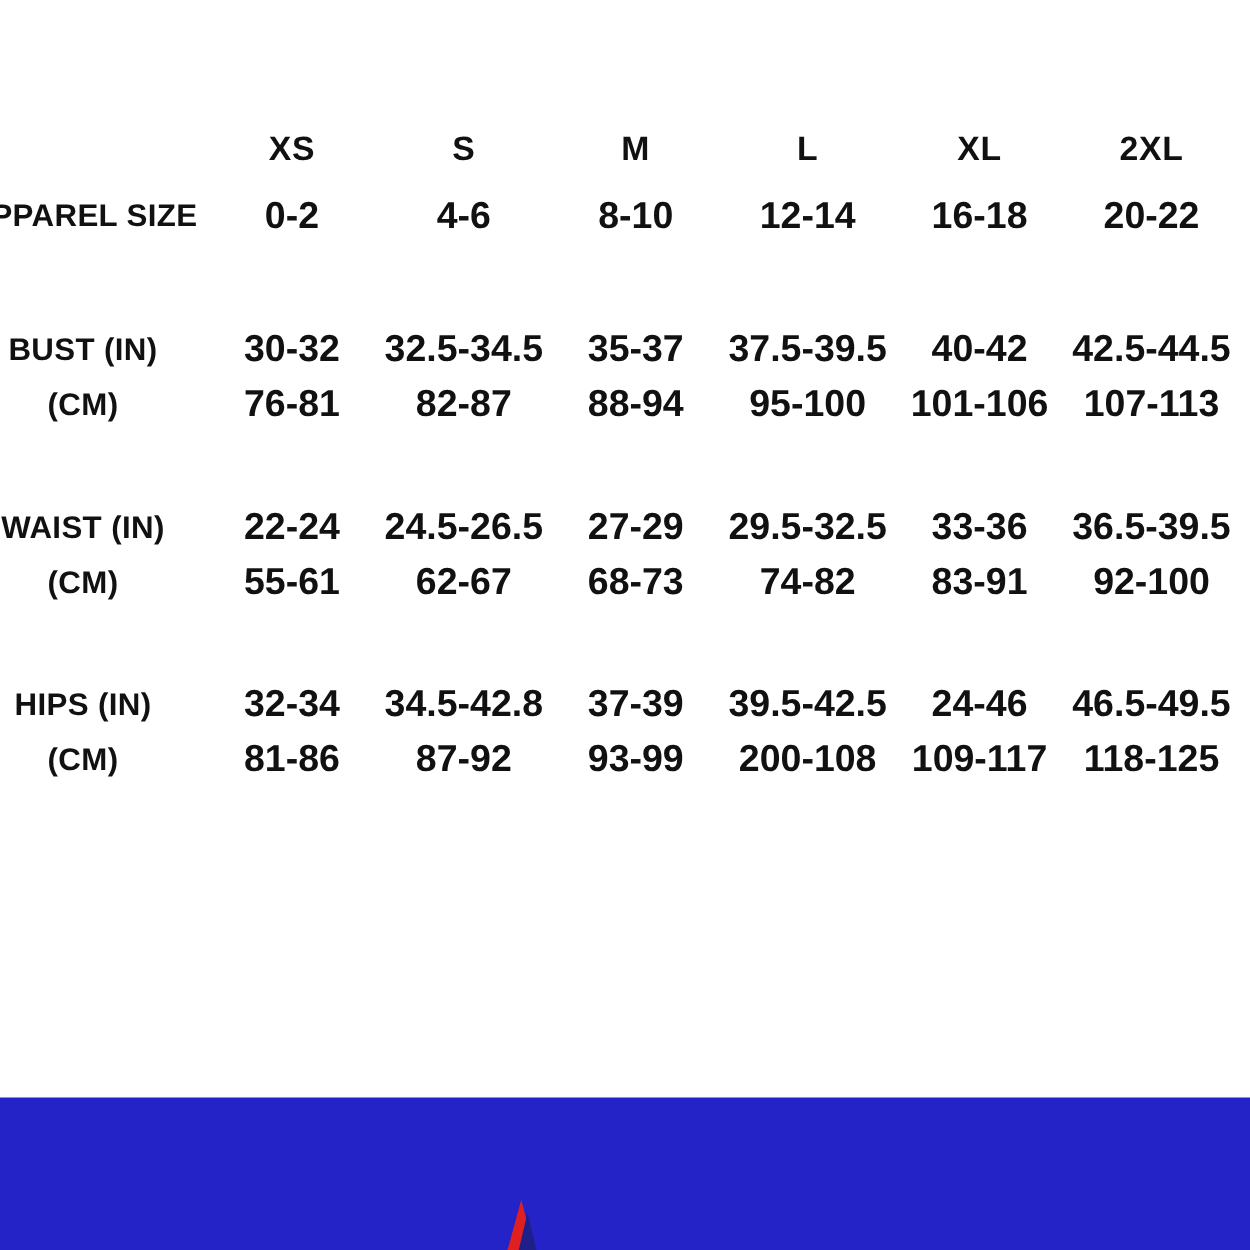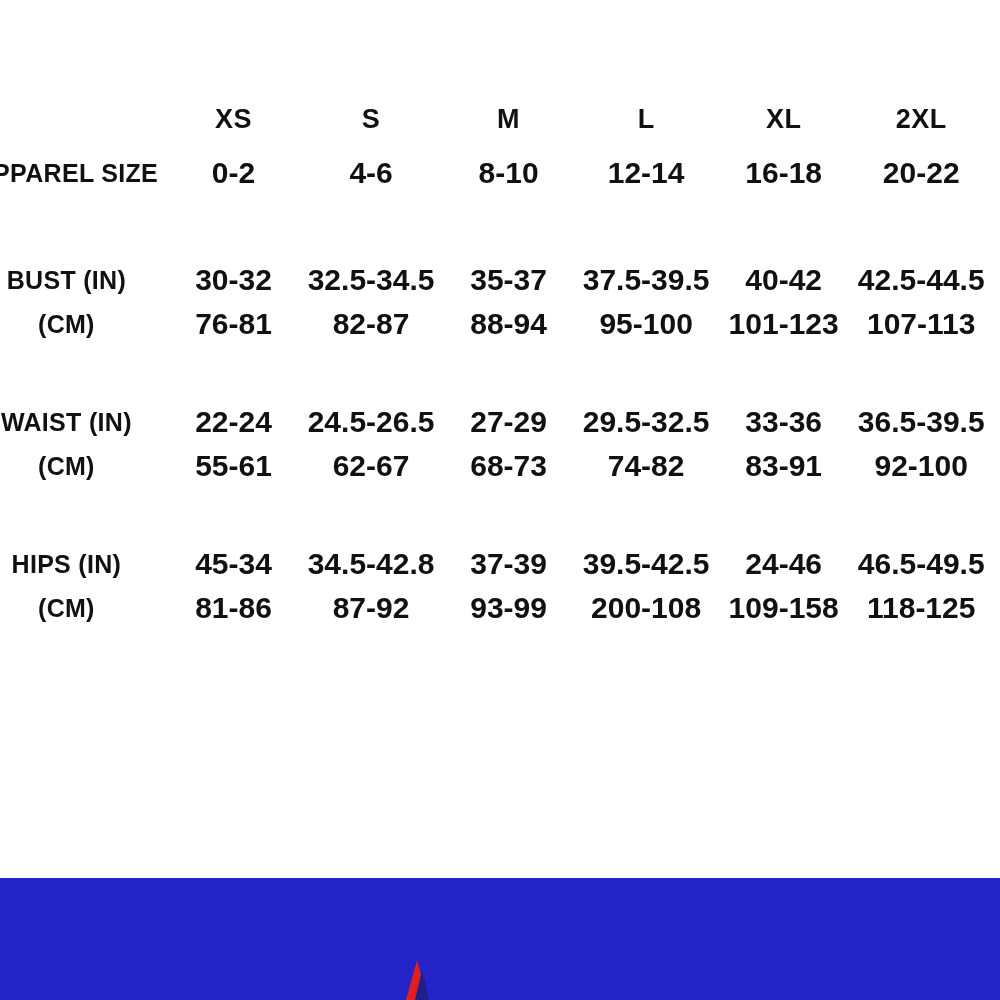--- a/index.html
+++ b/index.html
@@ -176,21 +176,21 @@
           <td class="val">37.5-39.5</td>
           <td class="val">40-42</td>
           <td class="val">42.5-44.5</td>
         </tr>
         <tr class="row-cm">
           <td class="lbl-sub">(CM)</td>
           <td class="val">76-81</td>
           <td class="val">82-87</td>
           <td class="val">88-94</td>
           <td class="val">95-100</td>
-          <td class="val">101-123</td>
+          <td class="val">101-106</td>
           <td class="val">107-113</td>
         </tr>
 
         <tr class="spacer-row">
           <td colspan="7"></td>
         </tr>
 
         <tr class="row-in">
           <td class="lbl">WAIST (IN)</td>
           <td class="val">22-24</td>
@@ -209,34 +209,34 @@
           <td class="val">83-91</td>
           <td class="val">92-100</td>
         </tr>
 
         <tr class="spacer-row">
           <td colspan="7"></td>
         </tr>
 
         <tr class="row-in">
           <td class="lbl">HIPS (IN)</td>
-          <td class="val">45-34</td>
+          <td class="val">32-34</td>
           <td class="val">34.5-42.8</td>
           <td class="val">37-39</td>
           <td class="val">39.5-42.5</td>
           <td class="val">24-46</td>
           <td class="val">46.5-49.5</td>
         </tr>
         <tr class="row-cm">
           <td class="lbl-sub">(CM)</td>
           <td class="val">81-86</td>
           <td class="val">87-92</td>
           <td class="val">93-99</td>
           <td class="val">200-108</td>
-          <td class="val">109-158</td>
+          <td class="val">109-117</td>
           <td class="val">118-125</td>
         </tr>
       </tbody>
     </table>
   </div>
 
   <div class="banner">
     <div class="banner-mark">
       <div class="tri-red"></div>
       <div class="tri-dark"></div>

